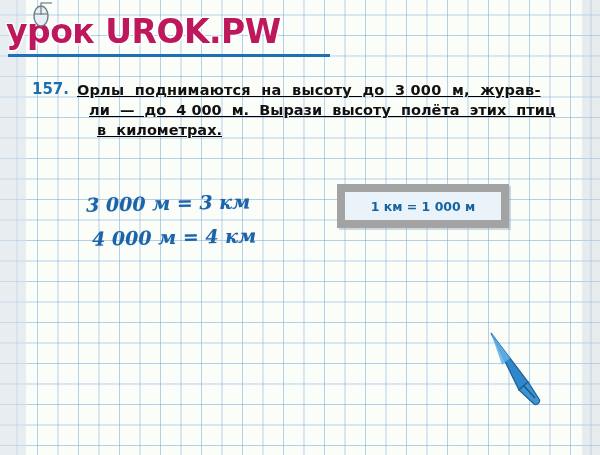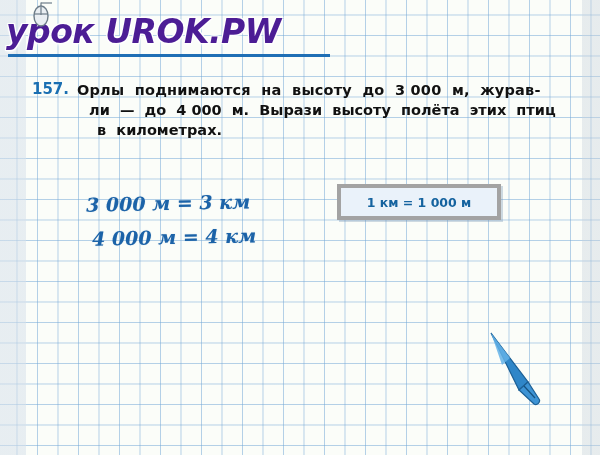--- a/index.html
+++ b/index.html
@@ -39,24 +39,23 @@
     position: absolute;
     left: 6px;
     top: 12px;
     display: flex;
     align-items: center;
     z-index: 6;
   }
   #watermark .wm-text {
     font-family: "DejaVu Sans", sans-serif;
     font-weight: bold;
-    font-style: italic;
     font-size: 33px;
     letter-spacing: -0.5px;
-    color: #4c1d95;
+    color: #be185d;
     text-shadow:
       1px 1px 0 #ffffff,
       -1px 1px 0 #ffffff,
       1px -1px 0 #ffffff,
       -1px -1px 0 #ffffff,
       0 2px 3px rgba(255,255,255,0.9);
     white-space: nowrap;
   }
   #wm-underline {
     position: absolute;
@@ -89,20 +88,21 @@
     font-family: "DejaVu Sans", sans-serif;
     font-weight: bold;
     font-size: 15px;
     color: #1a6fb2;
     margin-right: 8px;
     flex: 0 0 auto;
     line-height: 19px;
   }
   #ex-lines {
     flex: 1 1 auto;
+    text-decoration: underline;
   }
   .ex-line {
     font-family: "DejaVu Sans", sans-serif;
     font-weight: bold;
     font-size: 14.5px;
     color: #111111;
     line-height: 20px;
     white-space: pre;
   }
   .ex-line.l1 { letter-spacing: 0.2px; }
@@ -122,21 +122,21 @@
   }
   #ans1 { left: 86px; top: 192px; transform: rotate(-1.2deg); }
   #ans2 { left: 92px; top: 226px; transform: rotate(-1.2deg); }
   
   #hint {
     position: absolute;
     left: 337px;
     top: 184px;
     width: 156px;
     height: 28px;
-    border: 4px solid #a3a3a3;
+    border: 8px solid #a3a3a3;
     background: #eaf2fa;
     box-shadow: 2px 2px 0 rgba(120,150,180,0.35);
     display: flex;
     align-items: center;
     justify-content: center;
     z-index: 5;
   }
   #hint span {
     font-family: "DejaVu Sans", sans-serif;
     font-weight: bold;

